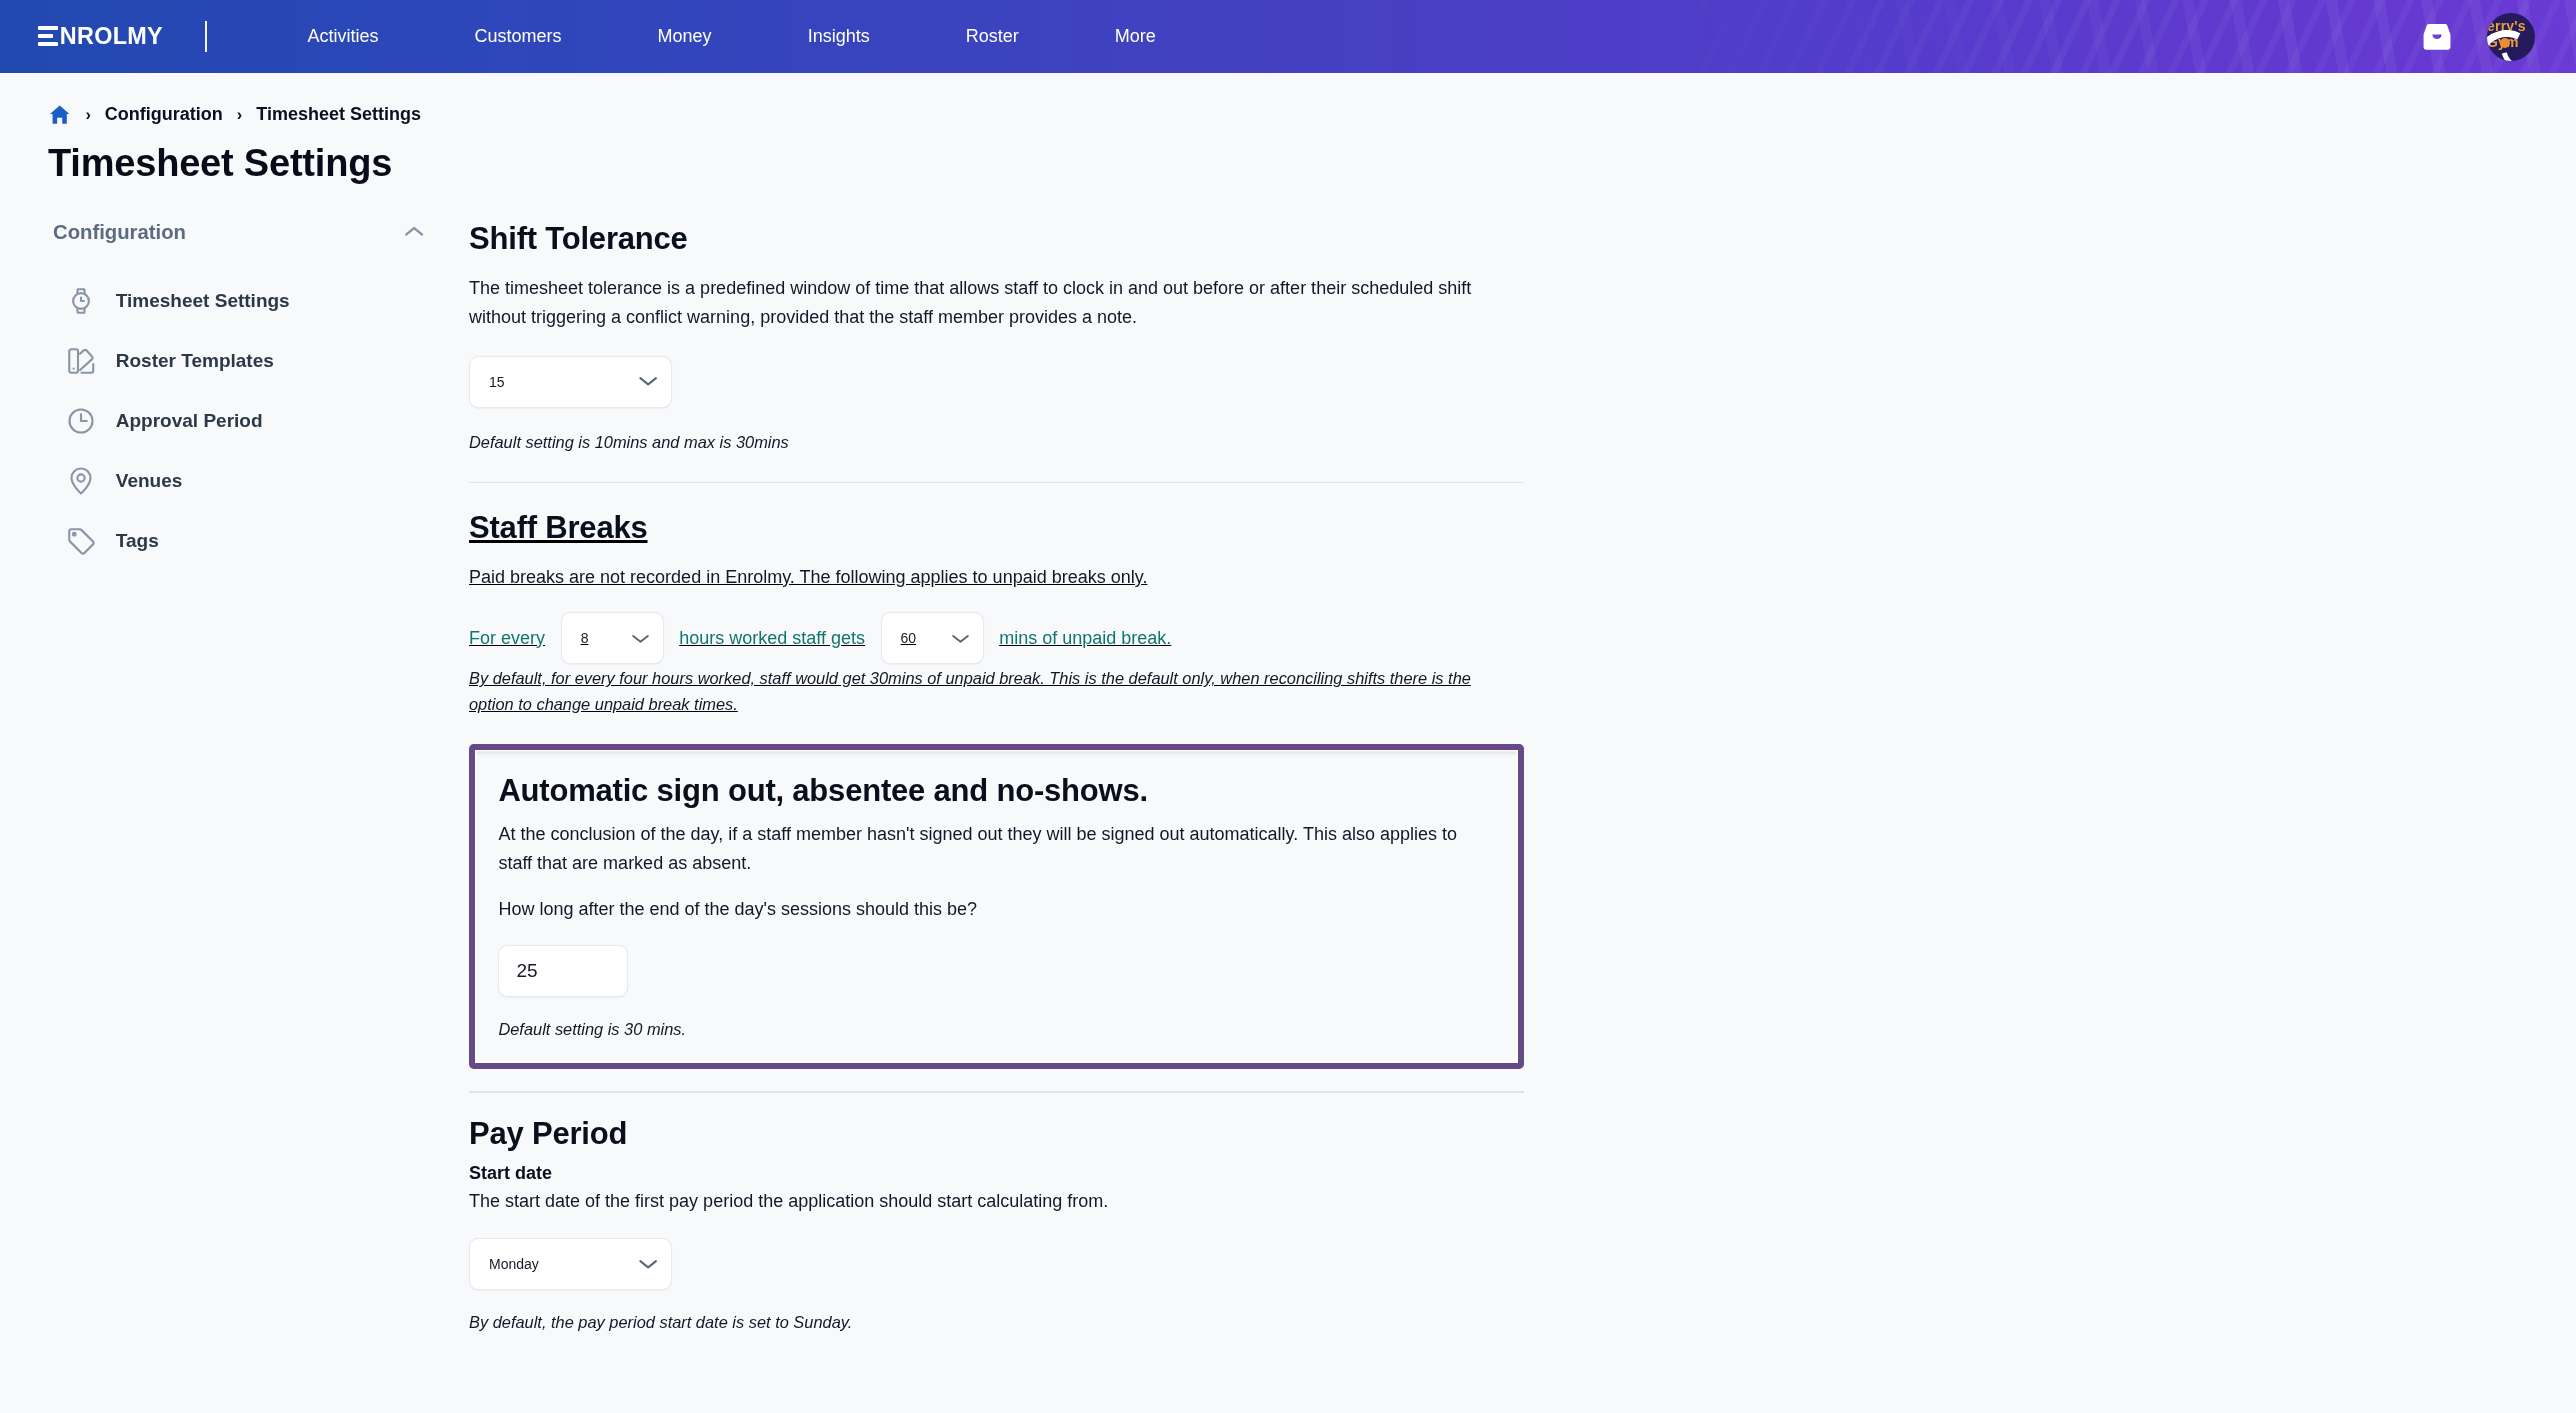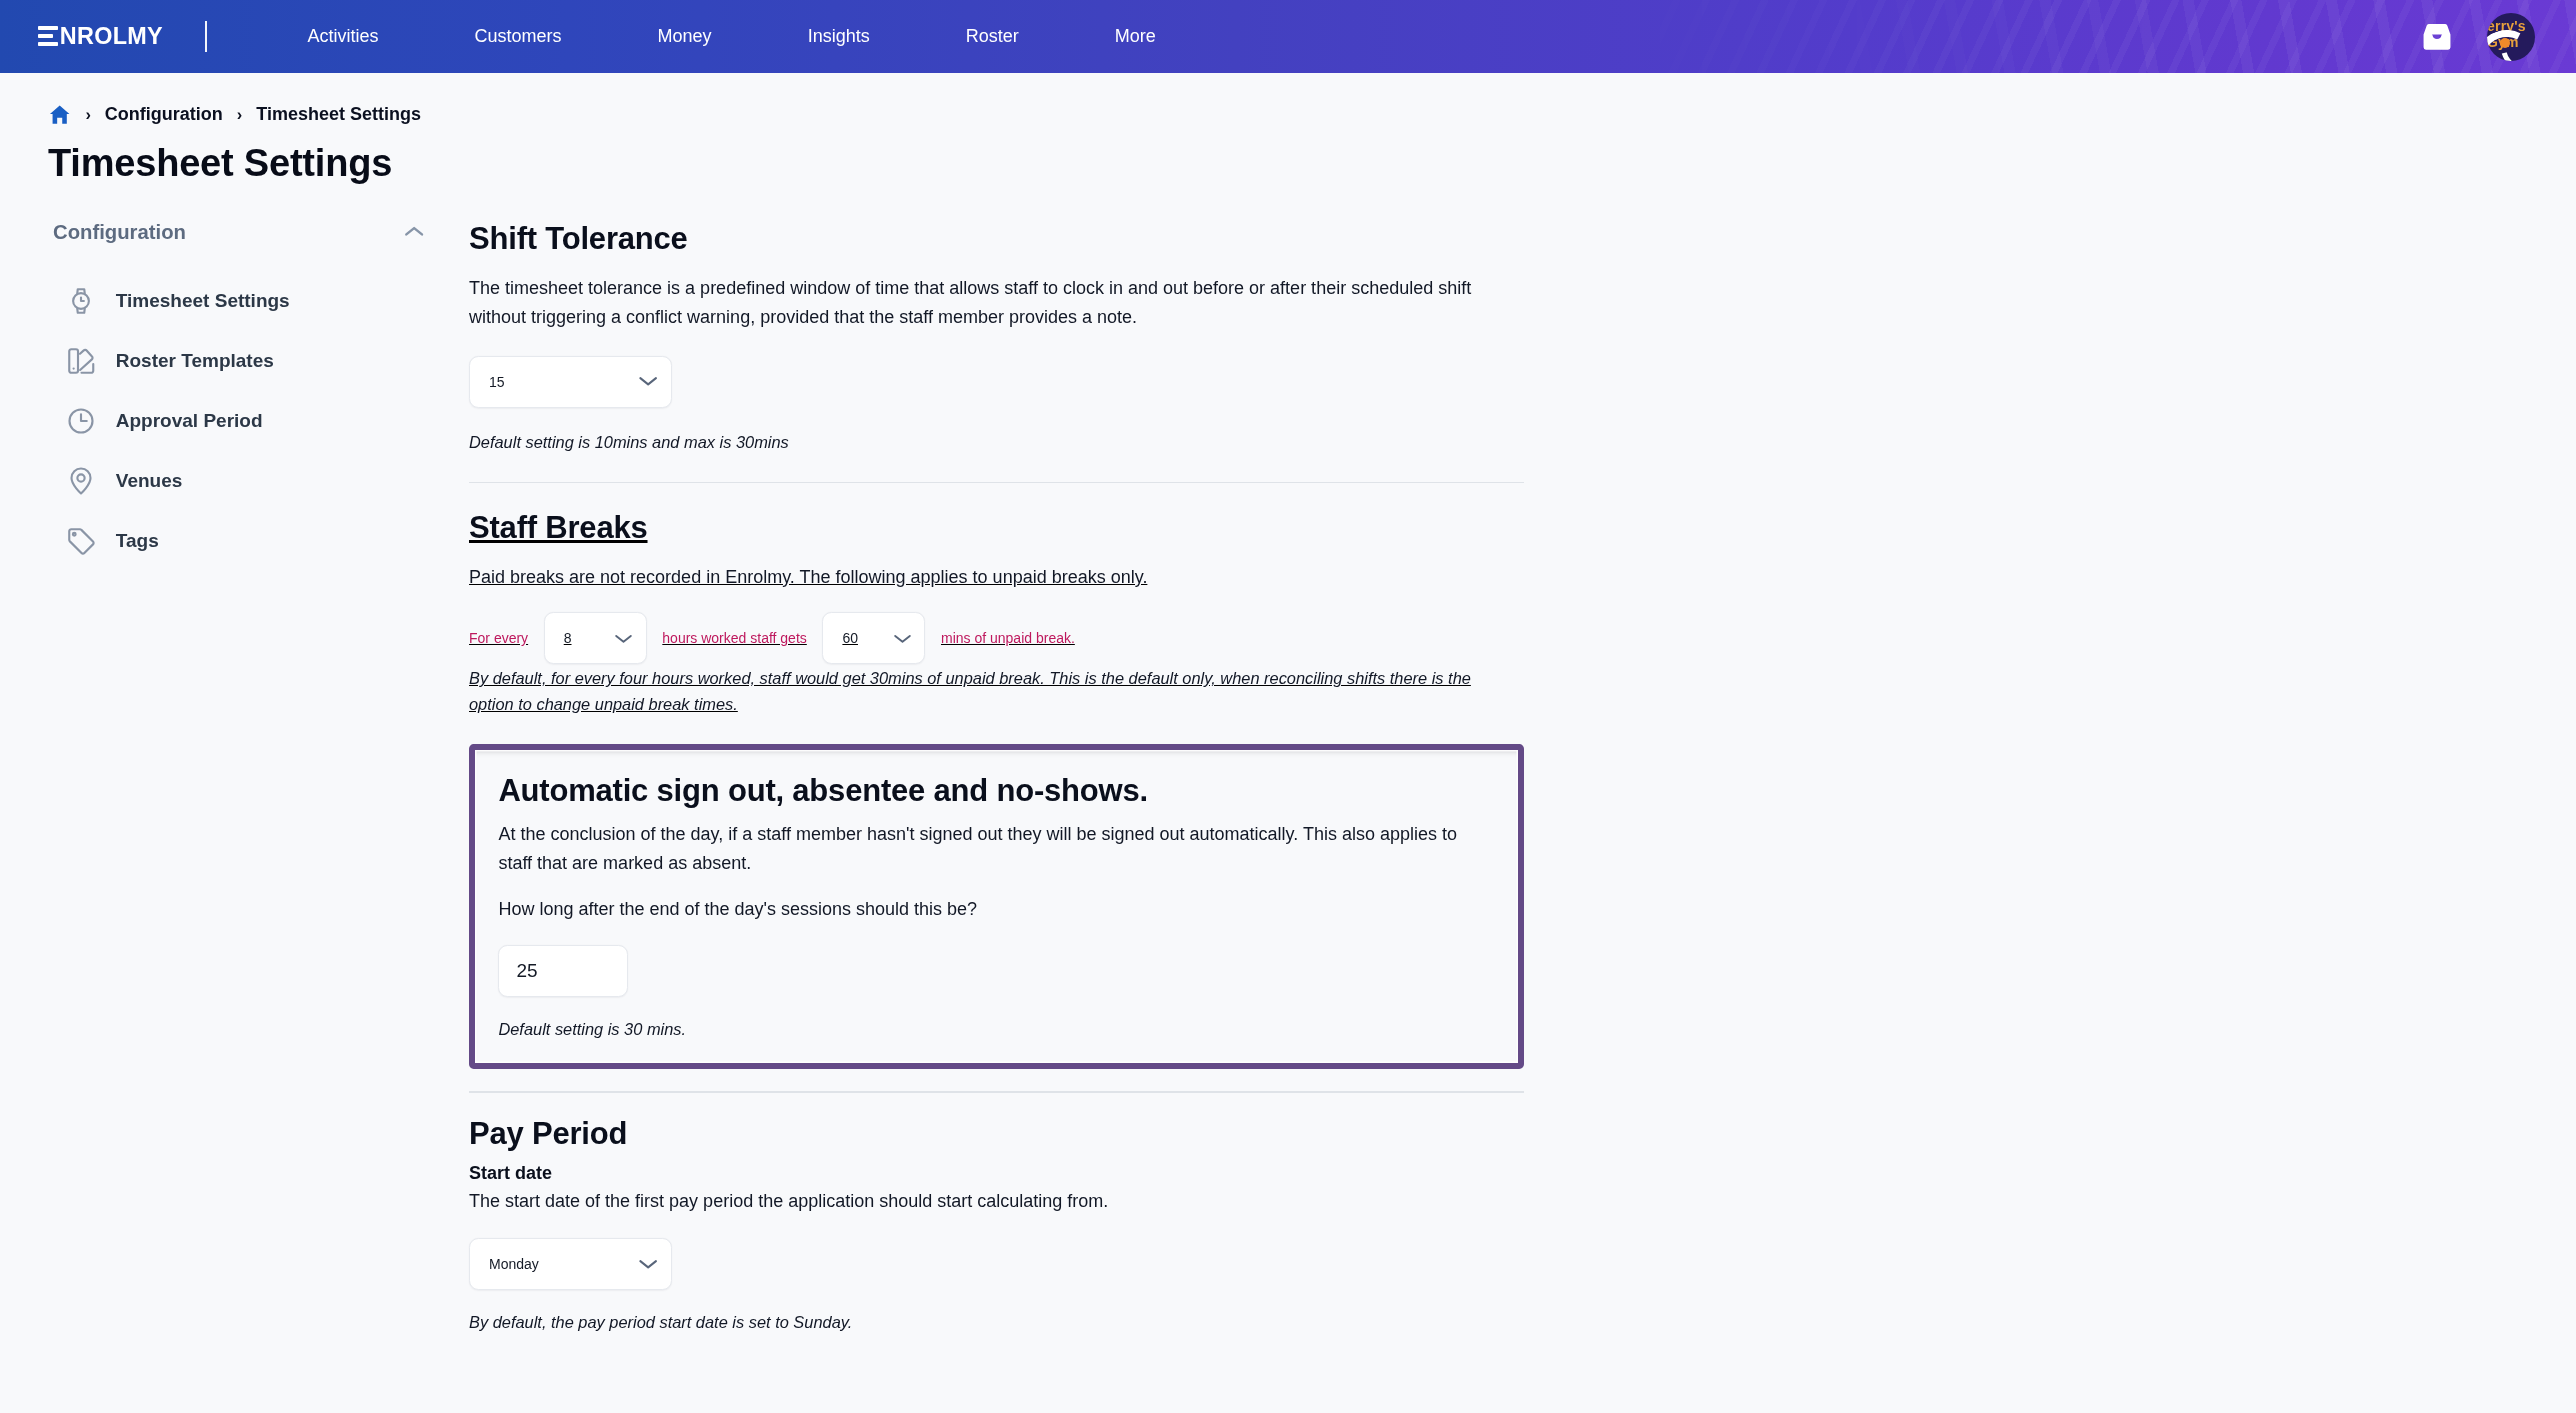--- a/index.html
+++ b/index.html
@@ -309,22 +309,22 @@
     outline: none;
   }
 
   .inline-row {
     display: flex;
     align-items: center;
     gap: 15.6px;
     flex-wrap: wrap;
   }
   .inline-text {
-    font-size: 14px;
-    color: #be185d;
+    font-size: 18px;
+    color: #0f766e;
     white-space: nowrap;
   }
 
   
   .highlight {
     border: 6.3px solid #644a87;
     border-radius: 4.7px;
     padding: 23.4px 23.4px 20.3px 23.4px;
     background: #f8f9fb;
     box-shadow: inset 0 0 0 1.6px rgba(255,255,255,0.9),

